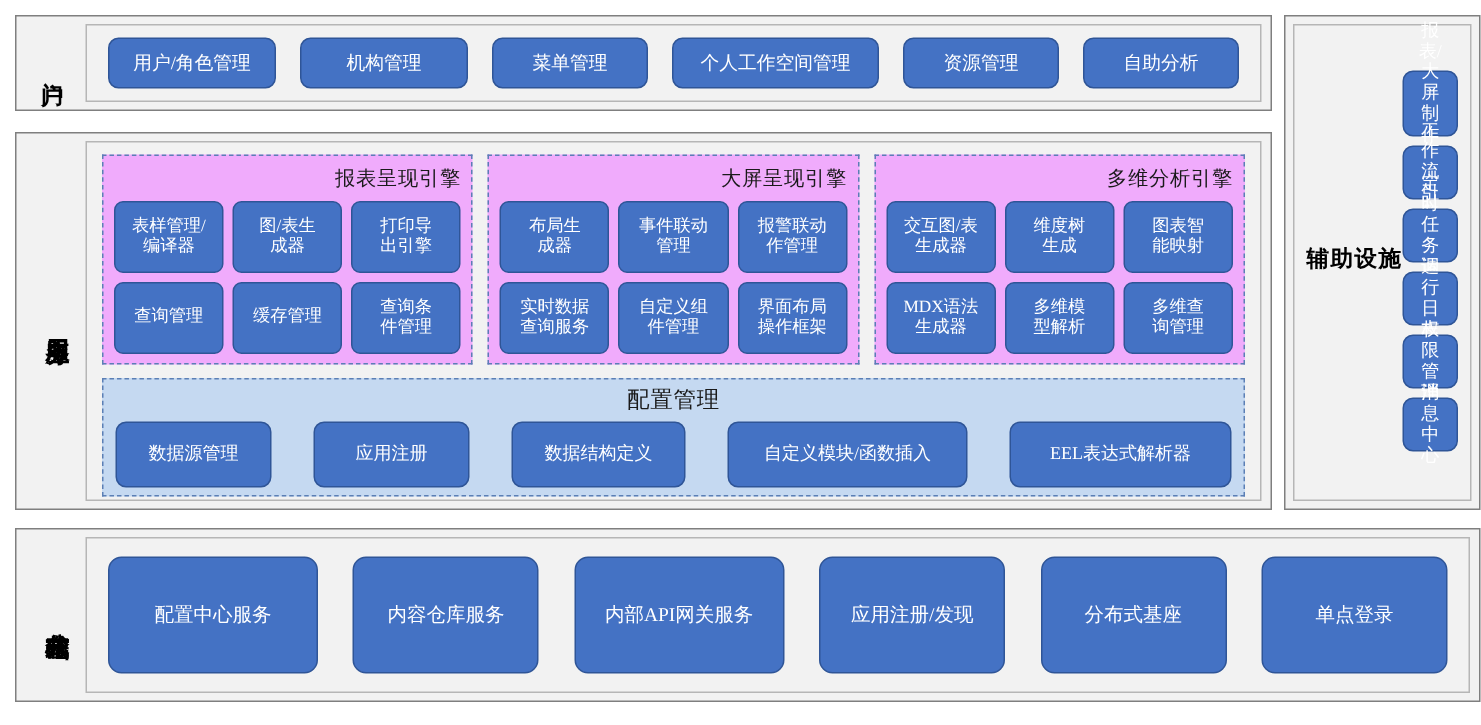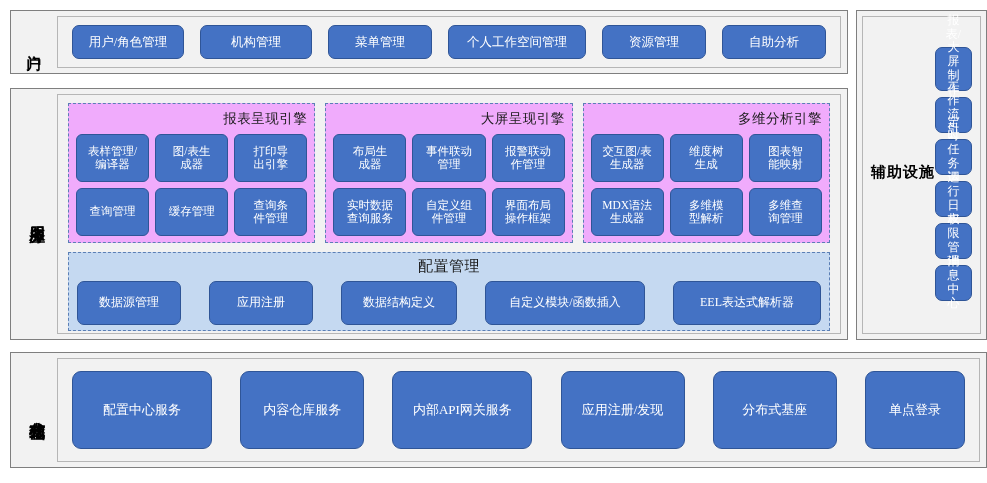--- a/index.html
+++ b/index.html
@@ -171,21 +171,21 @@
   #distrib .btn {
     height: 78px;
     font-size: 13px;
     border-radius: 9px;
   }
   .d0 { width: 140px; }
   .d1 { width: 124px; }
   .d2 { width: 140px; }
   .d3 { width: 124px; }
   .d4 { width: 124px; }
-  .d5 { width: 100px; }
+  .d5 { width: 124px; }
 
   
   #aux {
     left: 856px; top: 10px; width: 131px; height: 330px;
   }
   .aux-inner {
     position: absolute;
     box-sizing: border-box;
     top: 5px; bottom: 5px; left: 5px; right: 5px;
     background: #f2f2f2;

